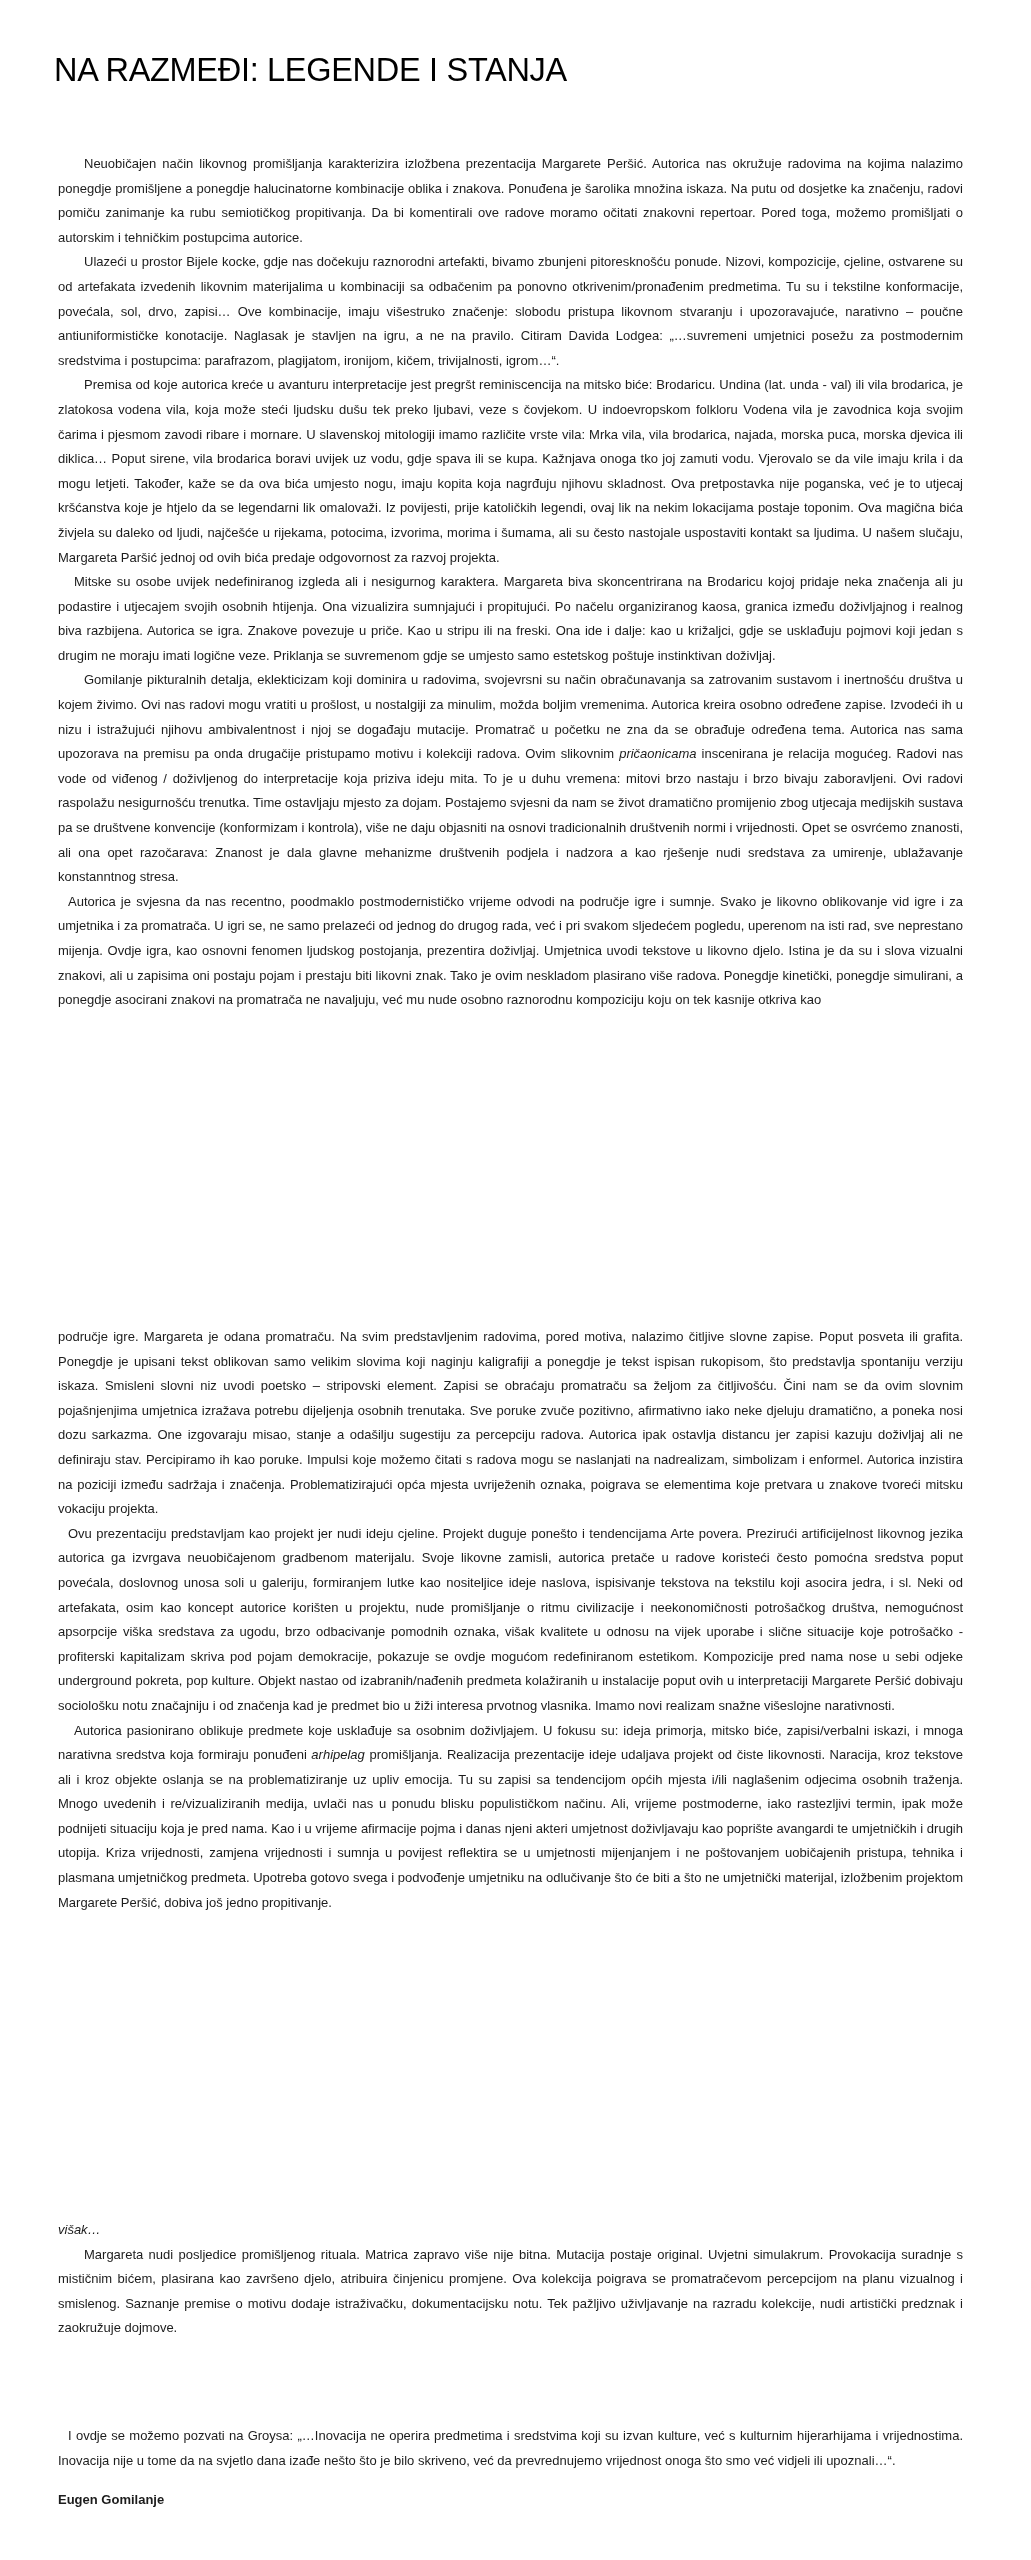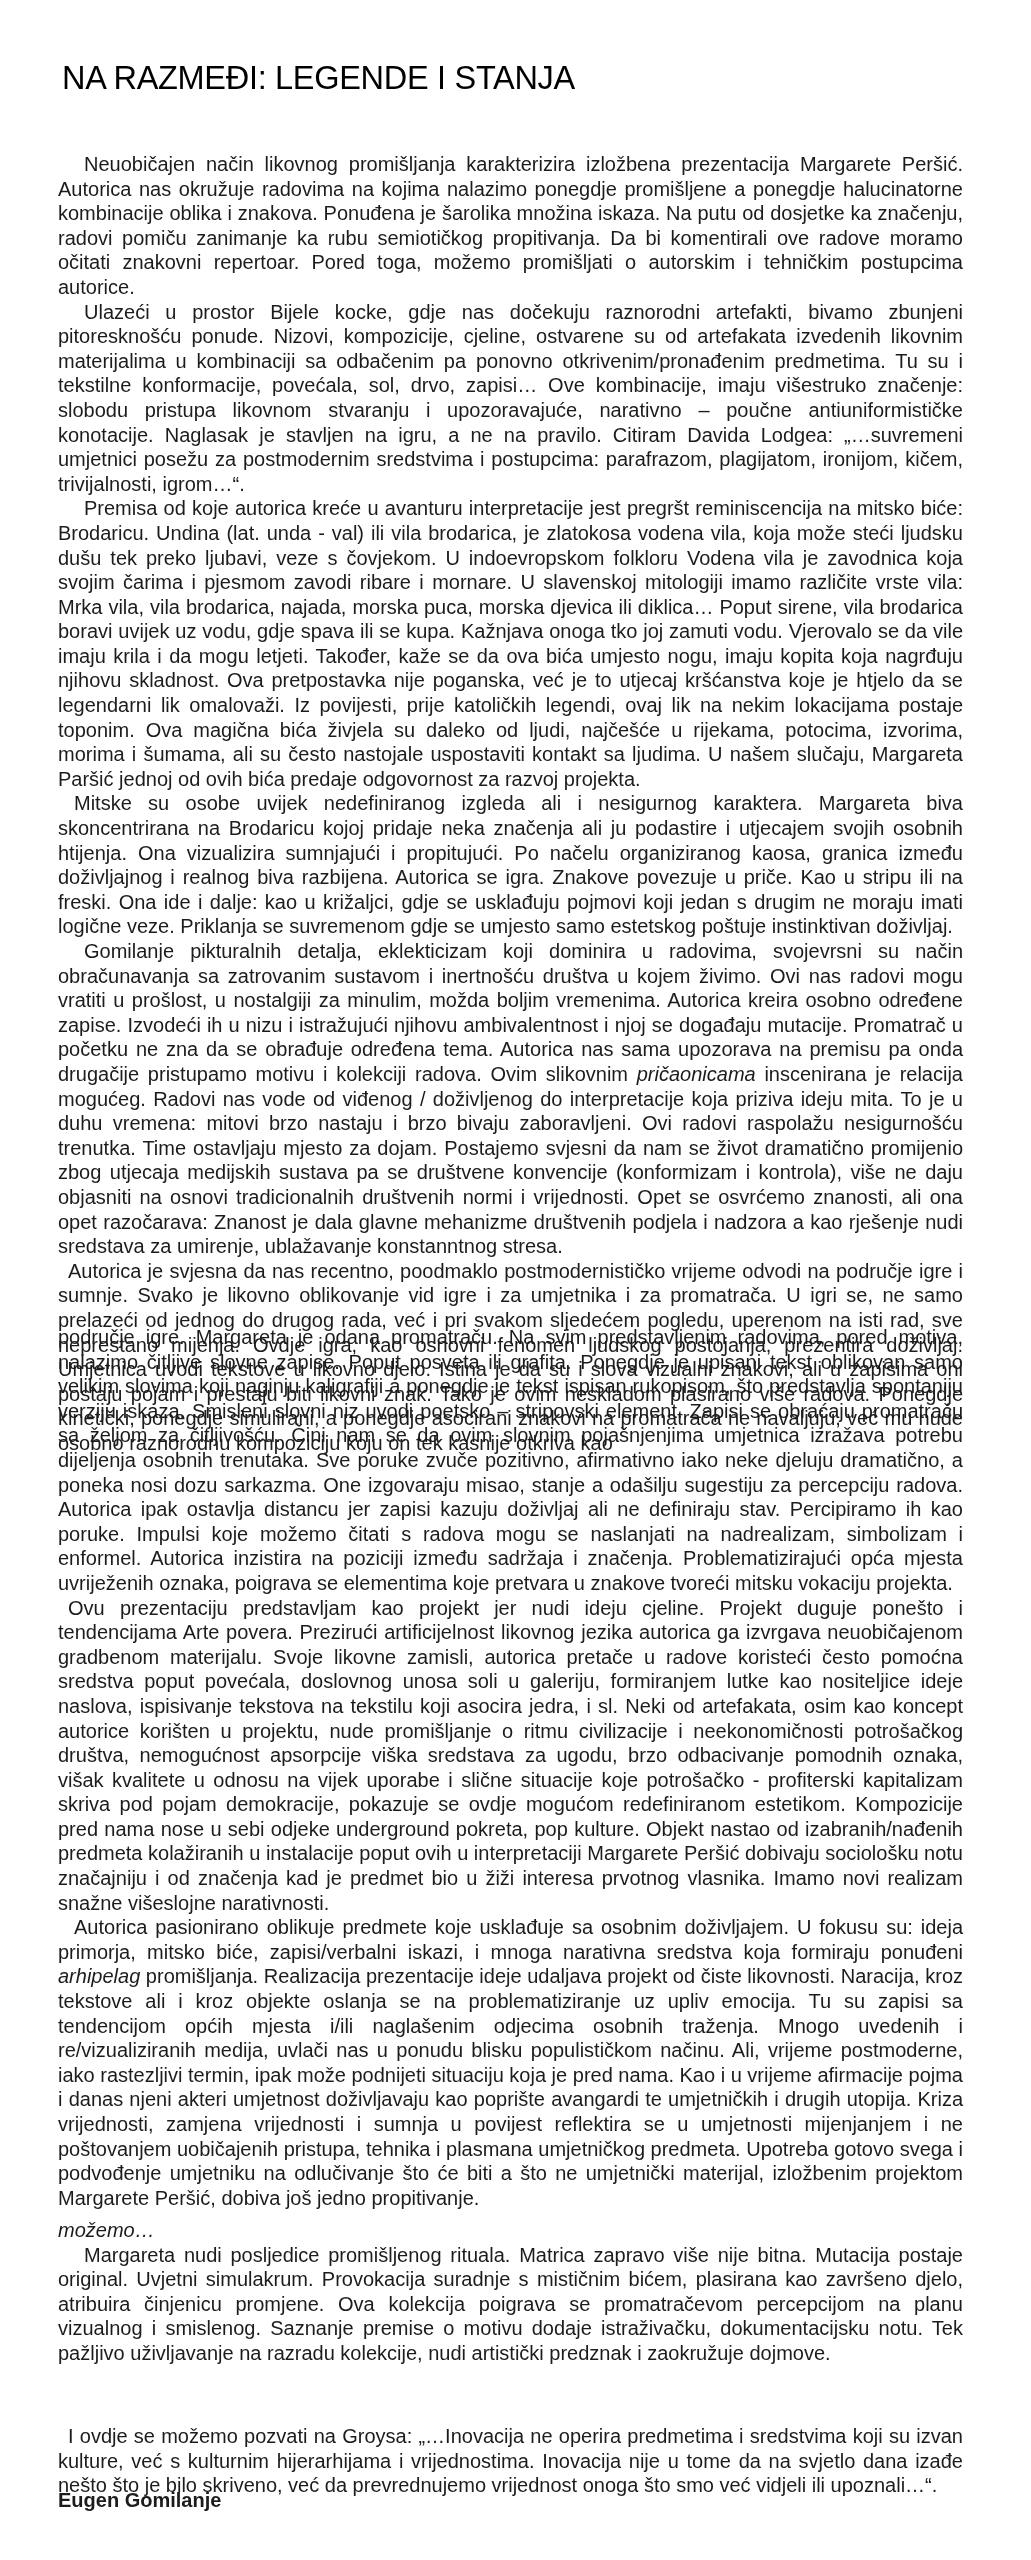--- a/index.html
+++ b/index.html
@@ -12,34 +12,34 @@
   }
   .page {
     position: absolute;
     left: 0; top: 0;
     width: 1031px;
   }
   .title {
     position: absolute;
     left: 54px;
     top: 52px;
-    margin: 8px;
+    margin: 0;
     font-family: "Liberation Sans", sans-serif;
     font-weight: normal;
     font-size: 32.5px;
     letter-spacing: -0.3px;
     color: #000;
     white-space: nowrap;
   }
   .body {
     position: absolute;
     left: 58px;
     width: 905px;
     font-family: "Liberation Sans", sans-serif;
-    font-size: 20px;
+    font-size: 13px;
     line-height: 24.6px;
     text-align: justify;
     color: #1c1c1c;
   }
   .body p { margin: 0; }
   .i2 { text-indent: 26px; }
   .i3 { text-indent: 10px; }
   .i4 { text-indent: 16px; }
   .sig-it { font-style: italic; text-indent: 18px; }
   .lead { font-style: italic; }
@@ -67,21 +67,21 @@
     <p class="i3">Autorica je svjesna da nas recentno, poodmaklo postmodernističko vrijeme odvodi na područje igre i sumnje. Svako je likovno oblikovanje vid igre i za umjetnika i za promatrača. U igri se, ne samo prelazeći od jednog do drugog rada, već i pri svakom sljedećem pogledu, uperenom na isti rad, sve neprestano mijenja. Ovdje igra, kao osnovni fenomen ljudskog postojanja, prezentira doživljaj. Umjetnica uvodi tekstove u likovno djelo. Istina je da su i slova vizualni znakovi, ali u zapisima oni postaju pojam i prestaju biti likovni znak. Tako je ovim neskladom plasirano više radova. Ponegdje kinetički, ponegdje simulirani, a ponegdje asocirani znakovi na promatrača ne navaljuju, već mu nude osobno raznorodnu kompoziciju koju on tek kasnije otkriva kao</p>
   </div>
 
   <div class="body sec2">
     <p>područje igre. Margareta je odana promatraču. Na svim predstavljenim radovima, pored motiva, nalazimo čitljive slovne zapise. Poput posveta ili grafita. Ponegdje je upisani tekst oblikovan samo velikim slovima koji naginju kaligrafiji a ponegdje je tekst ispisan rukopisom, što predstavlja spontaniju verziju iskaza. Smisleni slovni niz uvodi poetsko – stripovski element. Zapisi se obraćaju promatraču sa željom za čitljivošću. Čini nam se da ovim slovnim pojašnjenjima umjetnica izražava potrebu dijeljenja osobnih trenutaka. Sve poruke zvuče pozitivno, afirmativno iako neke djeluju dramatično, a poneka nosi dozu sarkazma. One izgovaraju misao, stanje a odašilju sugestiju za percepciju radova. Autorica ipak ostavlja distancu jer zapisi kazuju doživljaj ali ne definiraju stav. Percipiramo ih kao poruke. Impulsi koje možemo čitati s radova mogu se naslanjati na nadrealizam, simbolizam i enformel. Autorica inzistira na poziciji između sadržaja i značenja. Problematizirajući opća mjesta uvriježenih oznaka, poigrava se elementima koje pretvara u znakove tvoreći mitsku vokaciju projekta.</p>
     <p class="i3">Ovu prezentaciju predstavljam kao projekt jer nudi ideju cjeline. Projekt duguje ponešto i tendencijama Arte povera. Prezirući artificijelnost likovnog jezika autorica ga izvrgava neuobičajenom gradbenom materijalu. Svoje likovne zamisli, autorica pretače u radove koristeći često pomoćna sredstva poput povećala, doslovnog unosa soli u galeriju, formiranjem lutke kao nositeljice ideje naslova, ispisivanje tekstova na tekstilu koji asocira jedra, i sl. Neki od artefakata, osim kao koncept autorice korišten u projektu, nude promišljanje o ritmu civilizacije i neekonomičnosti potrošačkog društva, nemogućnost apsorpcije viška sredstava za ugodu, brzo odbacivanje pomodnih oznaka, višak kvalitete u odnosu na vijek uporabe i slične situacije koje potrošačko - profiterski kapitalizam skriva pod pojam demokracije, pokazuje se ovdje mogućom redefiniranom estetikom. Kompozicije pred nama nose u sebi odjeke underground pokreta, pop kulture. Objekt nastao od izabranih/nađenih predmeta kolažiranih u instalacije poput ovih u interpretaciji Margarete Peršić dobivaju sociološku notu značajniju i od značenja kad je predmet bio u žiži interesa prvotnog vlasnika. Imamo novi realizam snažne višeslojne narativnosti.</p>
     <p class="i4"><span>Autorica pasionirano oblikuje predmete koje usklađuje sa osobnim doživljajem. U fokusu su: ideja primorja, mitsko biće, zapisi/verbalni iskazi, i mnoga narativna sredstva koja formiraju ponuđeni </span><em>arhipelag</em><span> promišljanja. Realizacija prezentacije ideje udaljava projekt od čiste likovnosti. Naracija, kroz tekstove ali i kroz objekte oslanja se na problematiziranje uz upliv emocija. Tu su zapisi sa tendencijom općih mjesta i/ili naglašenim odjecima osobnih traženja. Mnogo uvedenih i re/vizualiziranih medija, uvlači nas u ponudu blisku populističkom načinu. Ali, vrijeme postmoderne, iako rastezljivi termin, ipak može podnijeti situaciju koja je pred nama. Kao i u vrijeme afirmacije pojma i danas njeni akteri umjetnost doživljavaju kao poprište avangardi te umjetničkih i drugih utopija. Kriza vrijednosti, zamjena vrijednosti i sumnja u povijest reflektira se u umjetnosti mijenjanjem i ne poštovanjem uobičajenih pristupa, tehnika i plasmana umjetničkog predmeta. Upotreba gotovo svega i podvođenje umjetniku na odlučivanje što će biti a što ne umjetnički materijal, izložbenim projektom Margarete Peršić, dobiva još jedno propitivanje.</span></p>
   </div>
 
   <div class="body sec3">
-    <p class="lead">možemo…</p>
+    <p class="lead">višak…</p>
     <p class="i2">Margareta nudi posljedice promišljenog rituala. Matrica zapravo više nije bitna. Mutacija postaje original. Uvjetni simulakrum. Provokacija suradnje s mističnim bićem, plasirana kao završeno djelo, atribuira činjenicu promjene. Ova kolekcija poigrava se promatračevom percepcijom na planu vizualnog i smislenog. Saznanje premise o motivu dodaje istraživačku, dokumentacijsku notu. Tek pažljivo uživljavanje na razradu kolekcije, nudi artistički predznak i zaokružuje dojmove.</p>
   </div>
 
   <div class="body sec4">
     <p class="i3">I ovdje se možemo pozvati na Groysa: „…Inovacija ne operira predmetima i sredstvima koji su izvan kulture, već s kulturnim hijerarhijama i vrijednostima. Inovacija nije u tome da na svjetlo dana izađe nešto što je bilo skriveno, već da prevrednujemo vrijednost onoga što smo već vidjeli ili upoznali…“.</p>
   </div>
 
   <div class="body sec5">
     <p class="bold-sig">Eugen Gomilanje</p>
   </div>

